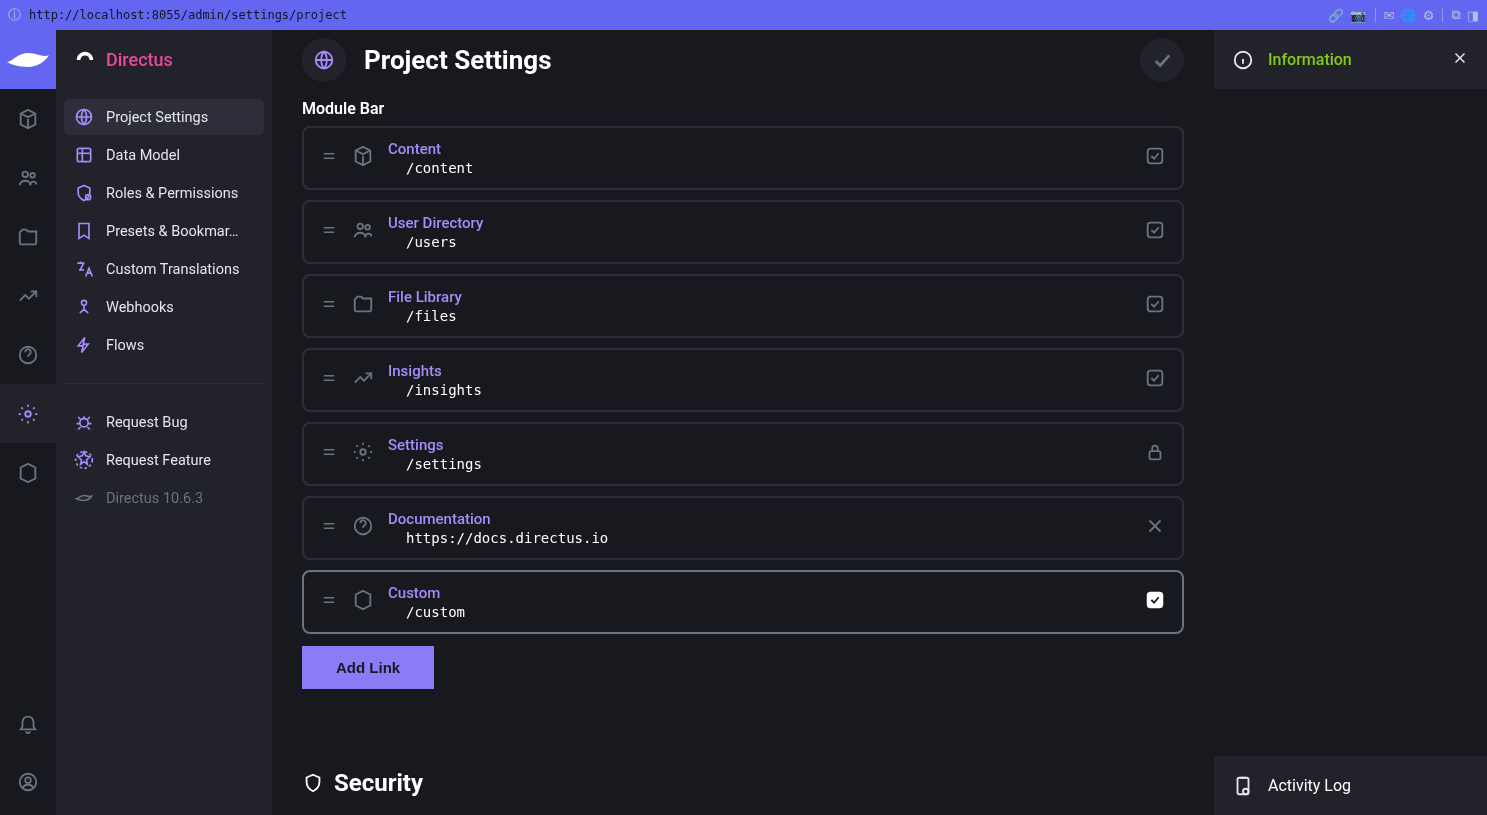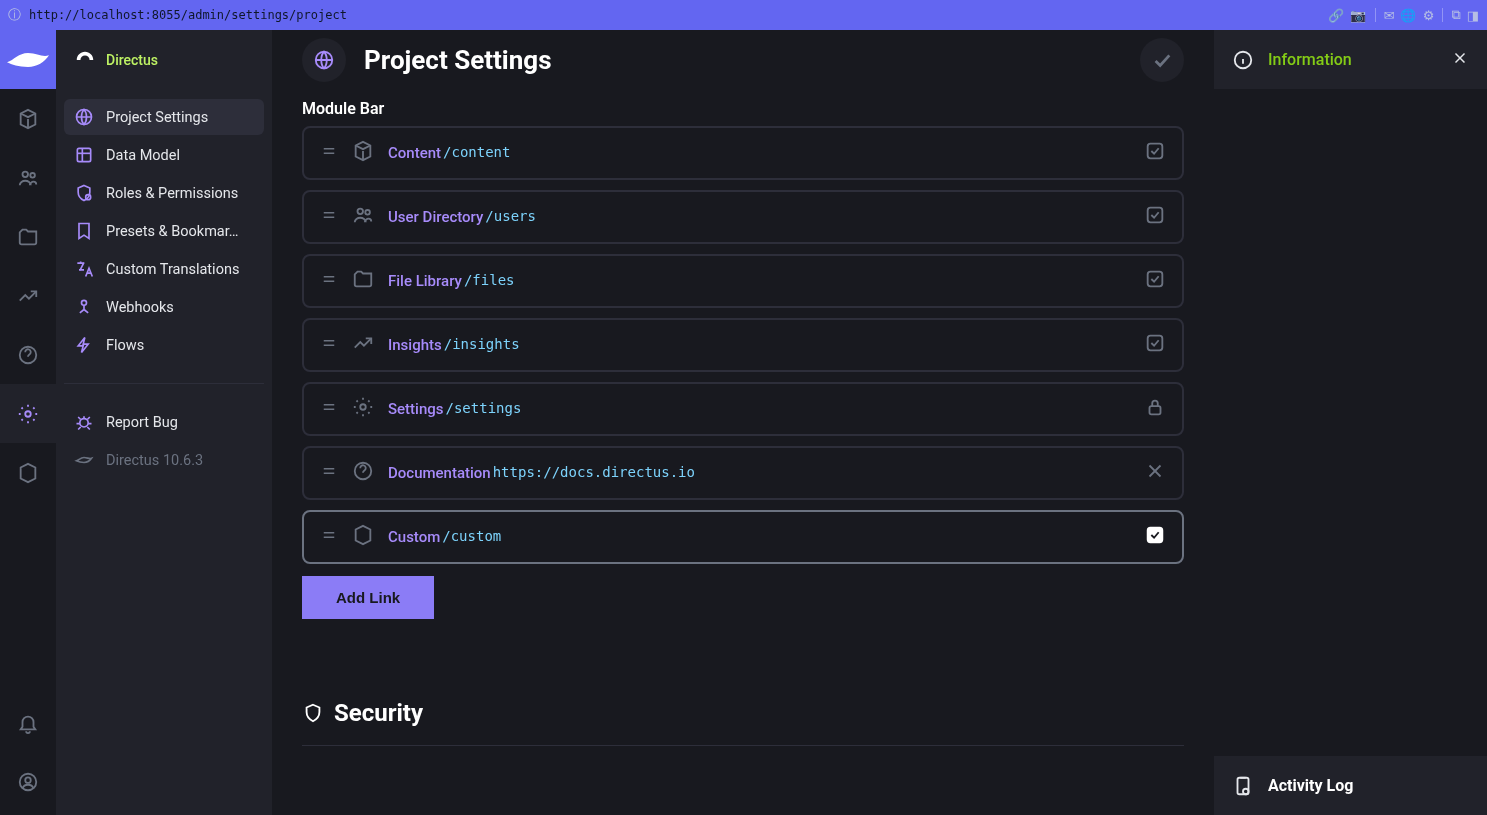--- a/index.html
+++ b/index.html
@@ -71,21 +71,21 @@
   flex-direction: column;
 }
 .nav-header {
   height: 59px;
   display: flex;
   align-items: center;
   gap: 10px;
   padding: 0 18px;
 }
 .nav-header svg { width: 22px; height: 22px; fill: #fff; }
-.nav-header span { font-size: 14px; color: #bef264; font-weight: 500; }
+.nav-header span { font-size: 18px; color: #ec4899; font-weight: 500; }
 .nav-list { padding: 10px 8px; display: flex; flex-direction: column; gap: 2px; }
 .nav-item {
   display: flex;
   align-items: center;
   gap: 12px;
   padding: 8px 10px;
   border-radius: 6px;
   cursor: pointer;
   font-size: 14.5px;
   color: #e5e7eb;
@@ -145,23 +145,23 @@
   align-items: center;
   gap: 14px;
   border: 2px solid #2d2e3a;
   border-radius: 8px;
   padding: 12px 16px;
   background: transparent;
 }
 .module-row.highlight { border-color: #6b7280; }
 .drag-handle svg { width: 18px; height: 18px; stroke: #6b7280; }
 .module-icon svg { width: 22px; height: 22px; stroke: #6b7280; fill: none; }
-.module-info { display: flex; gap: 2px; }
+.module-info { display: flex; flex-direction: column; gap: 2px; }
 .module-name { color: #a78bfa; font-size: 15px; font-weight: 500; }
-.module-path { color: #7dd3fc; font-size: 14px; font-family: monospace; }
+.module-path { color: #ffffff; font-size: 14px; font-family: monospace; margin-left: 18px; }
 .module-row .spacer { flex: 1; }
 .module-check svg { width: 22px; height: 22px; }
 .module-check.highlight svg rect { fill: #fff; stroke: #fff; }
 .module-check.highlight svg polyline { stroke: #18191f; }
 
 .add-link-btn {
   margin-top: 12px;
   background: #8b7cf6;
   color: #18191f;
   font-weight: 700;
@@ -205,21 +205,21 @@
 .info-body { flex: 1; background: #18191f; }
 .activity-log {
   height: 59px;
   display: flex;
   align-items: center;
   padding: 0 18px;
   gap: 14px;
   cursor: pointer;
 }
 .activity-log svg { width: 22px; height: 22px; stroke: #e5e7eb; fill: none; }
-.activity-log .text { font-size: 16px; color: #fff; font-weight: 700; }
+.activity-log .text { font-size: 16px; color: #fff; font-weight: 400; }
 </style>
 </head>
 <body>
 
 <div class="browser-bar">
   <div class="browser-bar-left">
     <span class="browser-icon">ⓘ</span>
     <span class="browser-url">http://localhost:8055/admin/settings/project</span>
   </div>
   <div class="browser-bar-right">
@@ -355,21 +355,28 @@
         <span class="text">Flows</span>
       </div>
     </div>
     <div class="nav-divider"></div>
     <div class="nav-list">
       <div class="nav-item">
         <svg viewBox="0 0 24 24" stroke-width="2">
             <circle cx="12" cy="13" r="5"></circle>
             <path d="M12 8V5M8 9L5 6M16 9l3-3M7 14H3M17 14h4M8 18l-3 3M16 18l3 3"></path>
           </svg>
-        <span class="text">Report Bug</span>
+        <span class="text">Request Bug</span>
+      </div>
+      <div class="nav-item">
+        <svg viewBox="0 0 24 24" stroke-width="2">
+            <path d="M12 2l2 5 5 1-4 4 1 5-4-3-4 3 1-5-4-4 5-1z"></path>
+            <circle cx="12" cy="12" r="10" stroke-dasharray="3 3"></circle>
+          </svg>
+        <span class="text">Request Feature</span>
       </div>
       <div class="nav-item muted">
         <svg viewBox="0 0 24 24" stroke-width="2">
             <path d="M3 13c3-1 5-4 9-4s6 2 9 1c-2 3-5 5-9 5s-7-1-9-2z"></path>
           </svg>
         <span class="text">Directus 10.6.3</span>
       </div>
     </div>
   </div>
 

